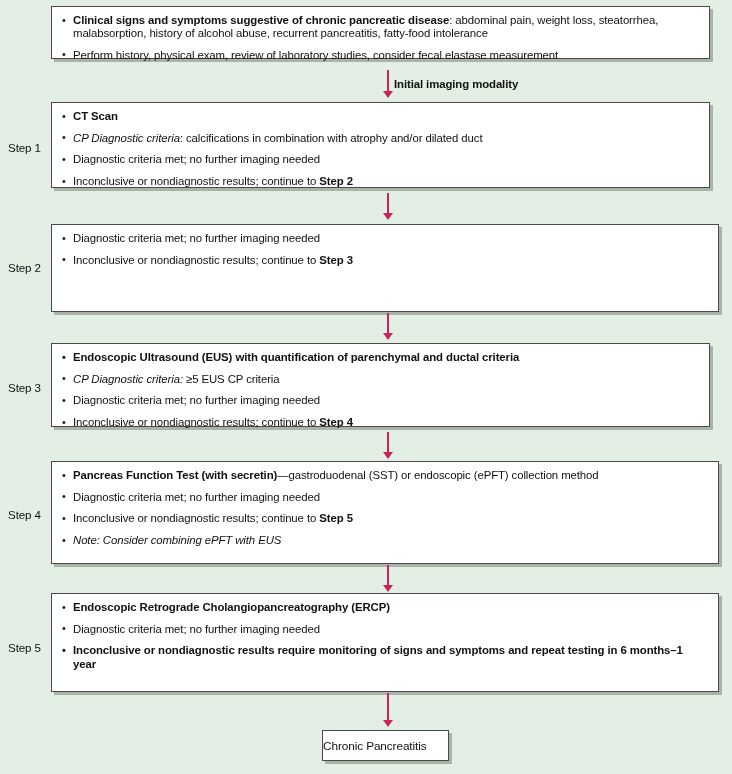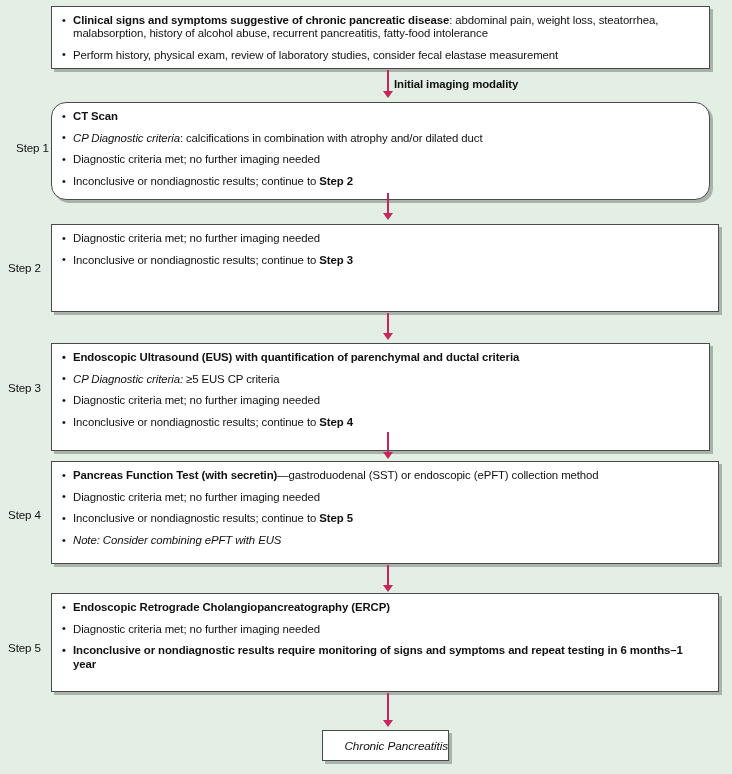--- a/index.html
+++ b/index.html
@@ -101,45 +101,44 @@
 
   
   .terminal {
     position: absolute;
     background: #ffffff;
     border: 1.5px solid #4a4a4a;
     box-shadow: 3px 3px 0 0 rgba(120,130,122,0.55);
     box-sizing: border-box;
     display: flex;
     align-items: center;
-    justify-content: flex-end;
+    justify-content: flex-start;
     font-size: 11.8px;
     color: #111111;
     letter-spacing: -0.1px;
-    font-style: italic;
   }
 </style>
 </head>
 <body>
 
 <div id="chart">
 
-  <div class="box" style="left:51px; top:6px; width:659px; height:63px;">
+  <div class="box" style="left:51px; top:6px; width:659px; height:53px;">
       <div class="bullet-line"><span class="b">Clinical signs and symptoms suggestive of chronic pancreatic disease</span><span>: abdominal pain, weight loss, steatorrhea, malabsorption, history of alcohol abuse, recurrent pancreatitis, fatty-food intolerance</span></div>
       <div class="bullet-line"><span>Perform history, physical exam, review of laboratory studies, consider fecal elastase measurement</span></div>
     </div>
 
   <div class="arrow" style="left:381px; top:70px; height:28px;">
     <div class="shaft" style="height:21px;"></div>
     <div class="head" style="top:21px;"></div>
   </div>
   <div class="arrow-note" style="left:394px; top:78px;">Initial imaging modality</div>
 
-  <div class="step-label" style="left:16px; top:141px;text-align:center;">Step 1</div>
-  <div class="box" style="left:51px; top:102px; width:659px; height:98px;border-radius:15px;">
+  <div class="step-label" style="left:8px; top:141px;text-align:center;">Step 1</div>
+  <div class="box" style="left:51px; top:102px; width:659px; height:86px;">
       <div class="bullet-line"><span class="b">CT Scan</span></div>
       <div class="bullet-line"><span class="i">CP Diagnostic criteria</span><span>: calcifications in combination with atrophy and/or dilated duct</span></div>
       <div class="bullet-line"><span>Diagnostic criteria met; no further imaging needed</span></div>
       <div class="bullet-line"><span>Inconclusive or nondiagnostic results; continue to </span><span class="b">Step 2</span></div>
     </div>
 
   <div class="arrow" style="left:381px; top:193px; height:27px;">
     <div class="shaft" style="height:20px;"></div>
     <div class="head" style="top:20px;"></div>
   </div>
@@ -149,21 +148,21 @@
       <div class="bullet-line"><span>Diagnostic criteria met; no further imaging needed</span></div>
       <div class="bullet-line"><span>Inconclusive or nondiagnostic results; continue to </span><span class="b">Step 3</span></div>
     </div>
 
   <div class="arrow" style="left:381px; top:313px; height:27px;">
     <div class="shaft" style="height:20px;"></div>
     <div class="head" style="top:20px;"></div>
   </div>
 
   <div class="step-label" style="left:8px; top:381px;">Step 3</div>
-  <div class="box" style="left:51px; top:343px; width:659px; height:108px;">
+  <div class="box" style="left:51px; top:343px; width:659px; height:84px;">
       <div class="bullet-line allbold"><span class="b">Endoscopic Ultrasound (EUS) with quantification of parenchymal and ductal criteria</span></div>
       <div class="bullet-line"><span class="i">CP Diagnostic criteria:</span><span> ≥5 EUS CP criteria</span></div>
       <div class="bullet-line"><span>Diagnostic criteria met; no further imaging needed</span></div>
       <div class="bullet-line"><span>Inconclusive or nondiagnostic results; continue to </span><span class="b">Step 4</span></div>
     </div>
 
   <div class="arrow" style="left:381px; top:432px; height:27px;">
     <div class="shaft" style="height:20px;"></div>
     <div class="head" style="top:20px;"></div>
   </div>

